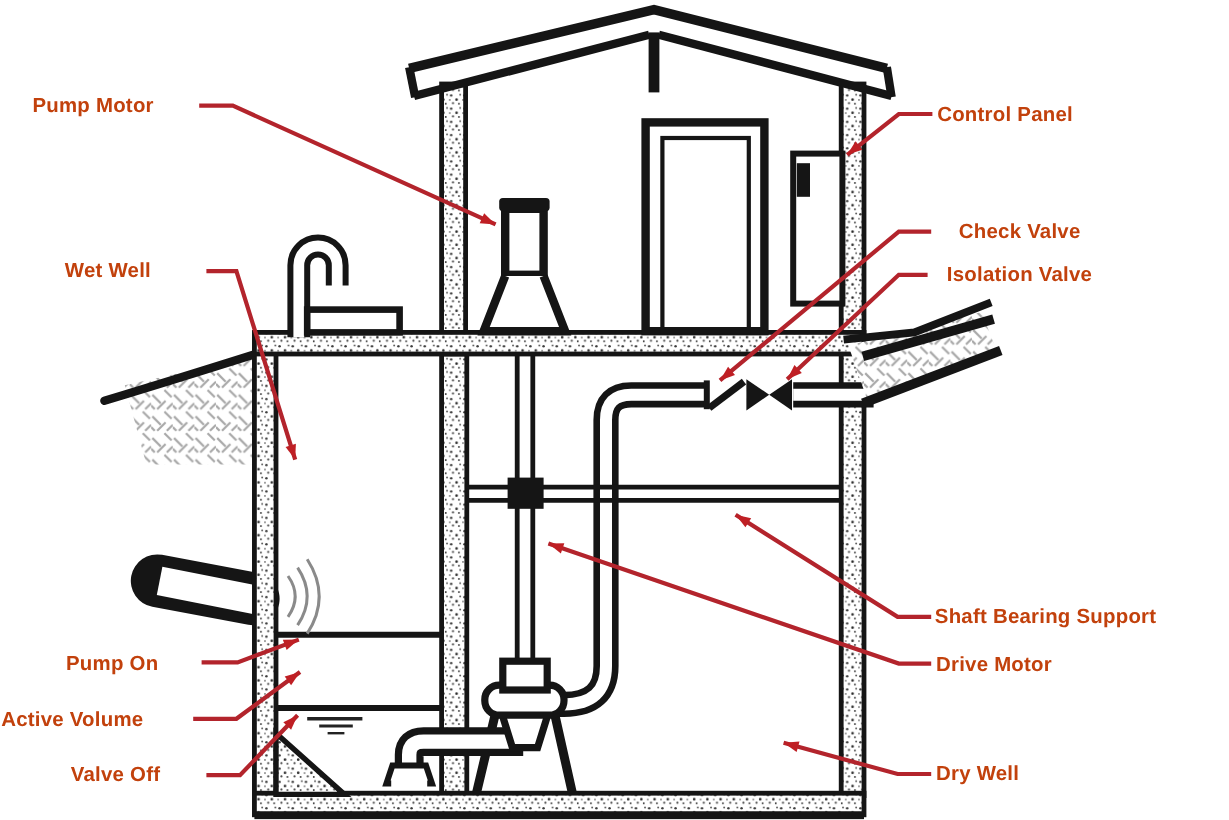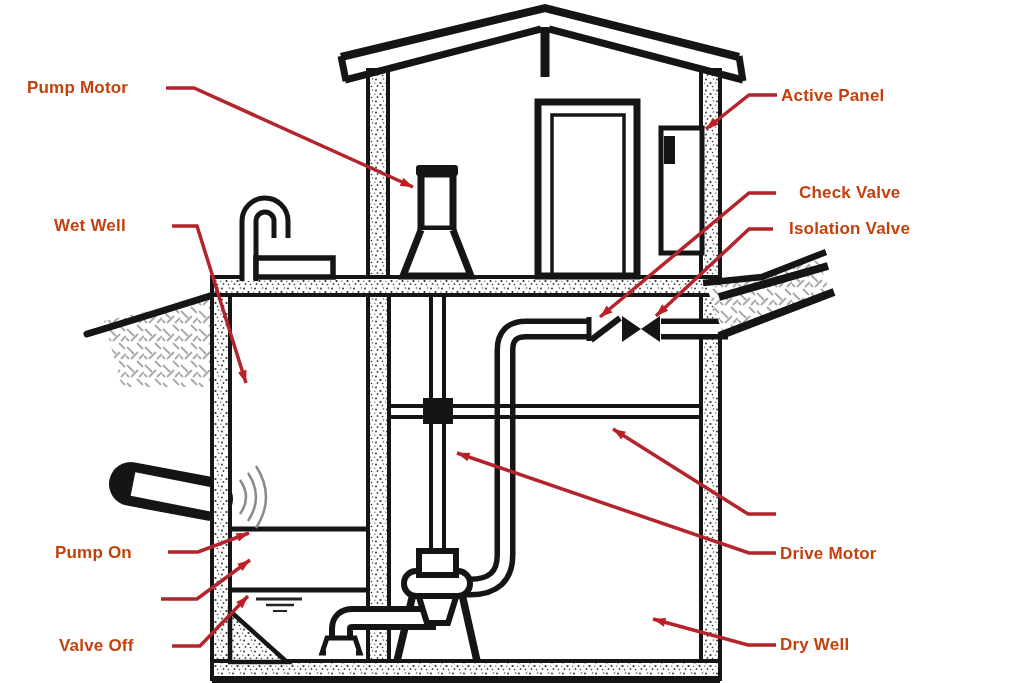--- a/index.html
+++ b/index.html
@@ -160,21 +160,23 @@
     <path d="M161,599 H197 L250,560" marker-end="url(#arrow)"></path>
     <path d="M172,646 H200 L248,596" marker-end="url(#arrow)"></path>
     <path d="M776,514 H748 L613,429" marker-end="url(#arrow)"></path>
     <path d="M776,553 H749 L457,453" marker-end="url(#arrow)"></path>
     <path d="M776,645 H748 L653,619" marker-end="url(#arrow)"></path>
   </g>
 </svg>
 
 <div class="lbl" style="left:27px;top:76px">Pump Motor</div>
 <div class="lbl" style="left:54px;top:214px">Wet Well</div>
-<div class="lbl" style="left:781px;top:84px">Active Panel</div>
+<div class="lbl" style="left:781px;top:84px">Control Panel</div>
 <div class="lbl" style="left:789px;top:217px">Isolation Valve</div>
 <div class="lbl" style="left:799px;top:181px">Check Valve</div>
 <div class="lbl" style="left:55px;top:541px">Pump On</div>
+<div class="lbl" style="left:1px;top:588px">Active Volume</div>
 <div class="lbl" style="left:59px;top:634px">Valve Off</div>
+<div class="lbl" style="left:779px;top:502px">Shaft Bearing Support</div>
 <div class="lbl" style="left:780px;top:542px">Drive Motor</div>
 <div class="lbl" style="left:780px;top:633px">Dry Well</div>
 
 </div>
 
 </body></html>

